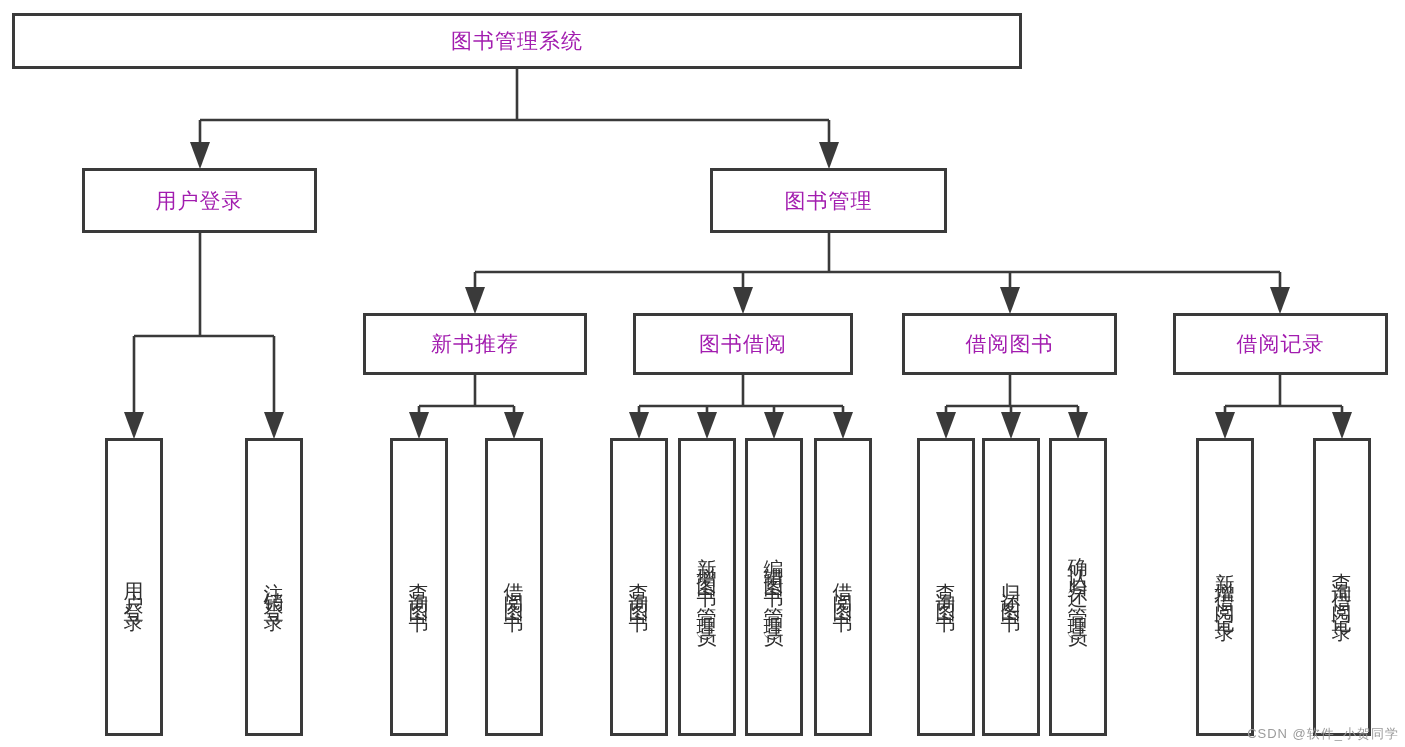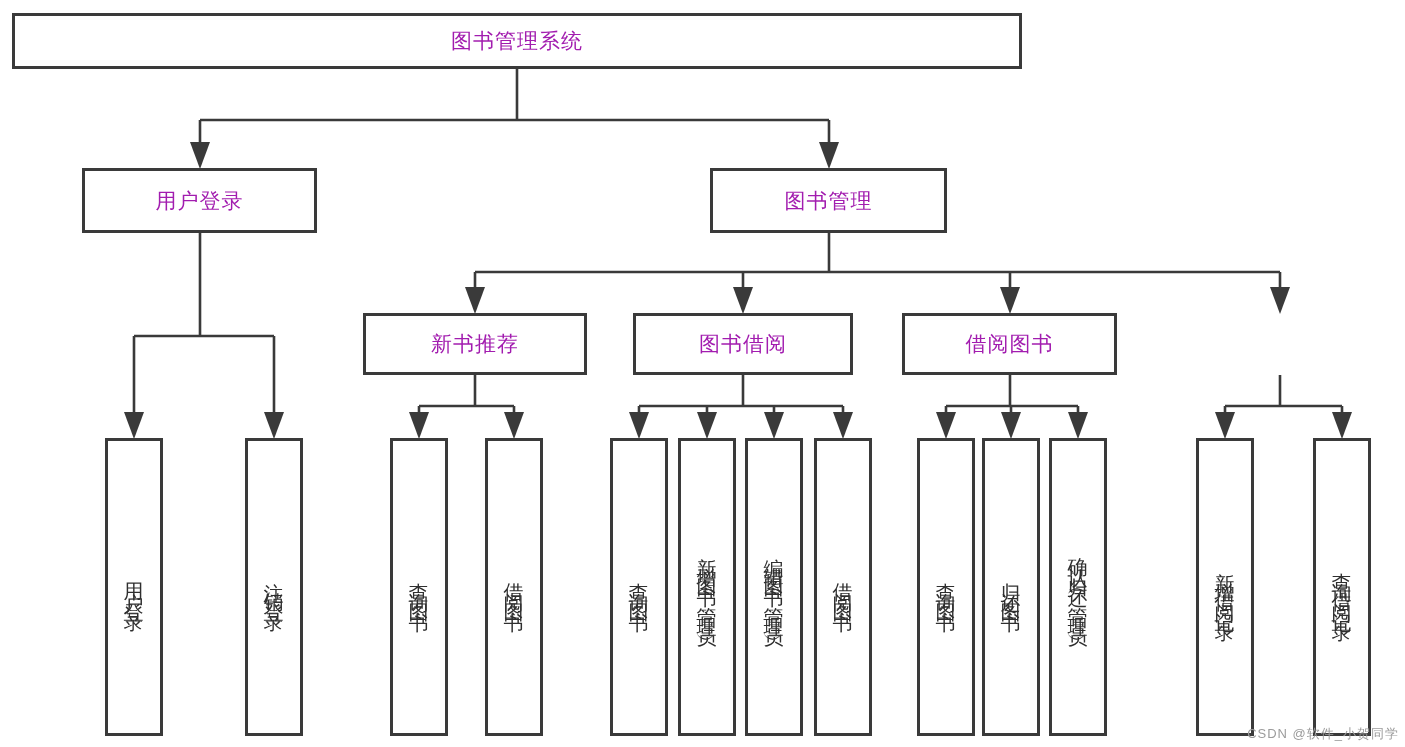--- a/index.html
+++ b/index.html
@@ -108,20 +108,21 @@
   </svg>
 
   <div class="hnode" style="left:12px; top:13px; width:1010px; height:56px;">图书管理系统</div>
 
   <div class="hnode" style="left:82px; top:168px; width:235px; height:65px;">用户登录</div>
   <div class="hnode" style="left:363px; top:313px; width:224px; height:62px;">新书推荐</div>
 
   <div class="hnode" style="left:710px; top:168px; width:237px; height:65px;">图书管理</div>
   <div class="hnode" style="left:633px; top:313px; width:220px; height:62px;text-align:right;">图书借阅</div>
   <div class="hnode" style="left:902px; top:313px; width:215px; height:62px;">借阅图书</div>
+  <div class="hnode" style="left:1173px; top:313px; width:215px; height:62px;">借阅记录</div>
 
   <div class="leaf" style="left:105px;">用户登录</div>
   <div class="leaf" style="left:245px;">注销登录</div>
 
   <div class="leaf" style="left:390px;">查询图书</div>
   <div class="leaf" style="left:485px;">借阅图书</div>
 
   <div class="leaf" style="left:610px;">查询图书</div>
   <div class="leaf" style="left:678px;">新增图书（管理员）</div>
   <div class="leaf" style="left:745px;">编辑图书（管理员）</div>

